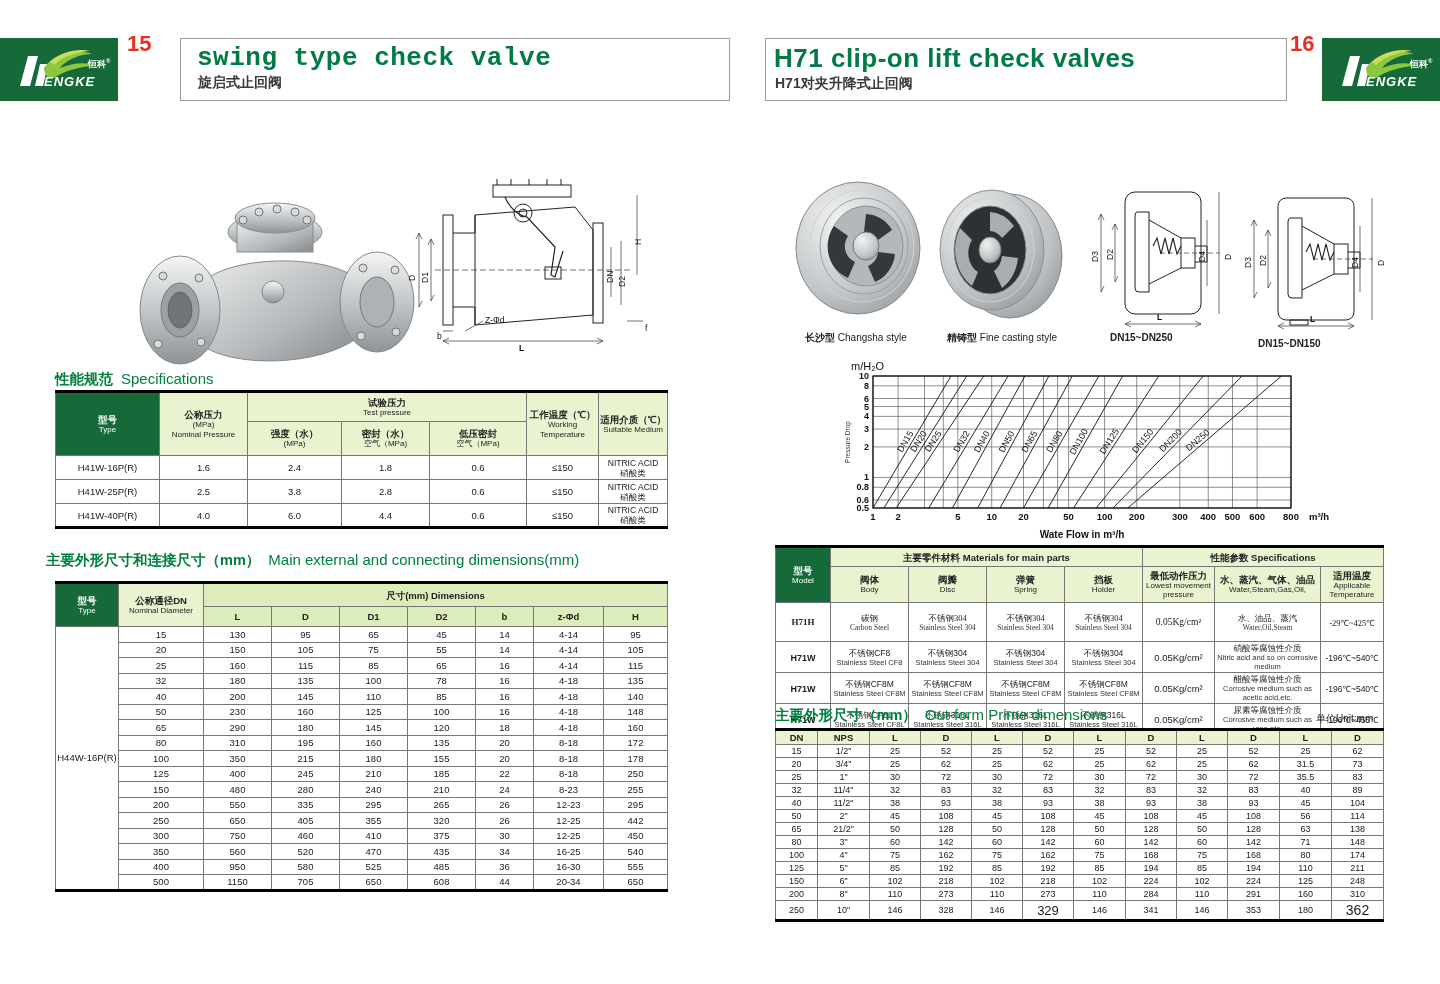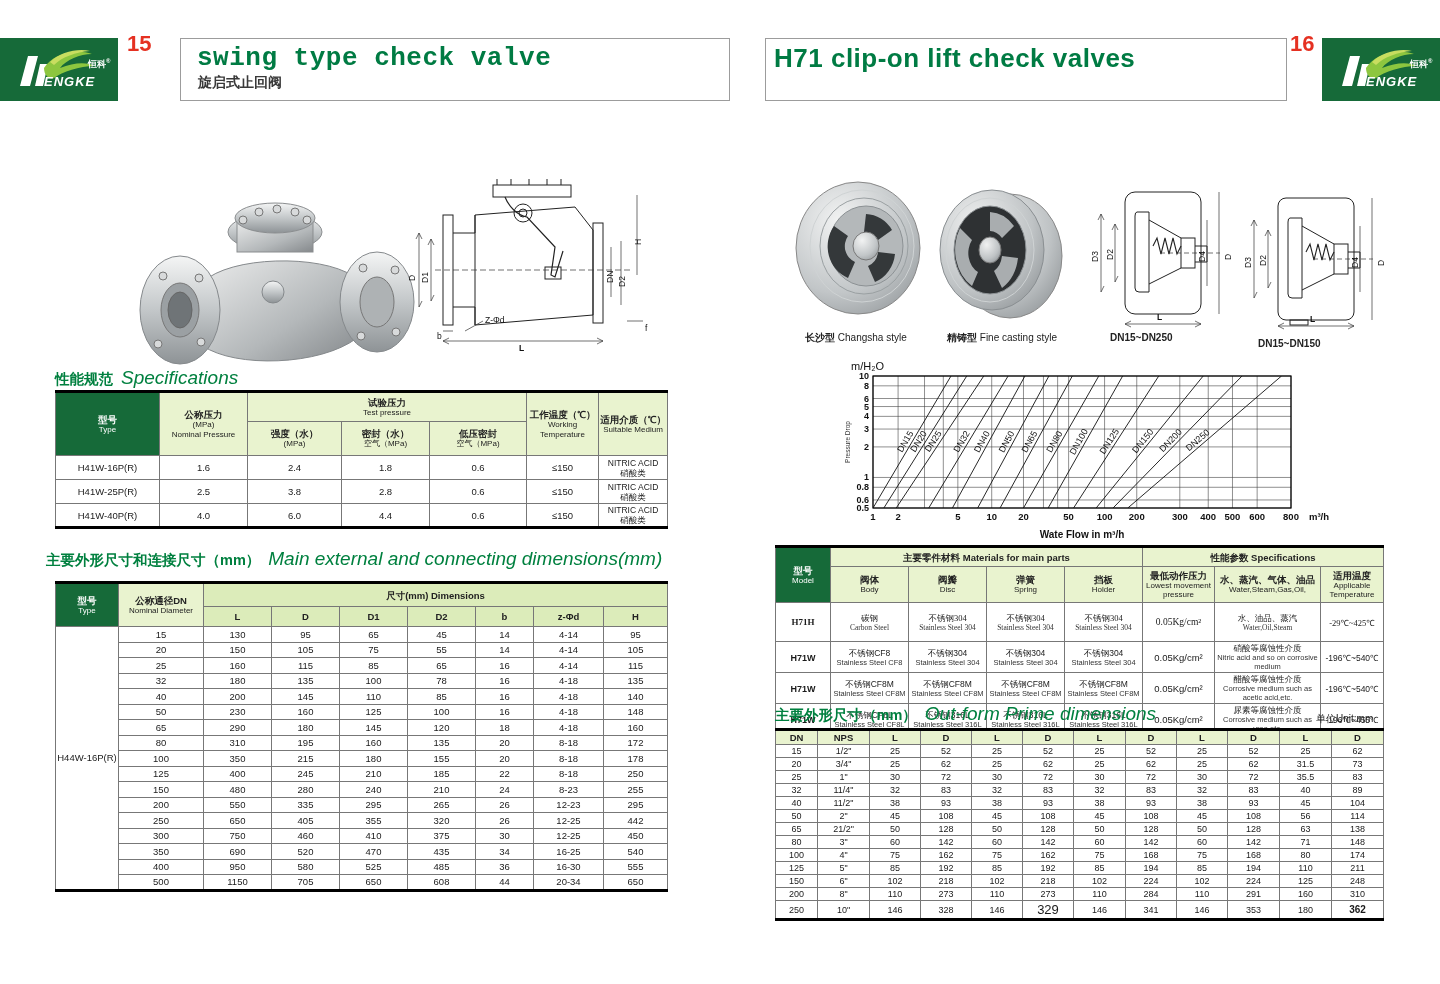--- a/index.html
+++ b/index.html
@@ -8,21 +8,21 @@
   .abs{position:absolute;}
   
   .logo-block{width:118px;height:63px;background:#166a39;}
   .pagenum{font-size:22px;font-weight:bold;color:#e53122;}
   .titlebox{height:61px;border:1px solid #9c9c9c;background:#fff;}
   .titlebox .tt{font-size:26px;font-weight:bold;color:#007b43;line-height:30px;letter-spacing:0.5px;}
   .titlebox .st{font-size:14px;font-weight:bold;color:#3a3a3a;line-height:18px;}
   
   .sec-h{font-weight:bold;color:#00803f;white-space:nowrap;}
   .sec-h .cn{font-size:14.5px;}
-  .sec-h .en{font-size:19px;margin-left:8px;font-style:italic;}
+  .sec-h .en{font-size:15px;margin-left:8px;}
   .unit-note{font-size:10px;color:#222;}
   
   table{border-collapse:collapse;table-layout:fixed;background:#fff;}
   .dtable{border-top:3px solid #000;border-bottom:3px solid #000;}
   .dtable th,.dtable td{border:1px solid #777;text-align:center;vertical-align:middle;
       padding:1px 1px;overflow:hidden;}
   .dtable th{background:#e9f3cf;font-weight:bold;font-size:9.5px;line-height:11px;}
   .dtable th.band{background:#dcecba;}
   .dtable th.dark{background:#166a39;color:#fff;}
   .dtable td{font-size:9.5px;color:#1a1a1a;}
@@ -50,20 +50,21 @@
   <span class="abs" style="left:88px;top:20px;color:#fff;font-size:9px;font-weight:bold;"><span>恒科</span><span style="font-size:6px;vertical-align:super;">®</span></span>
 </div>
 <div class="abs pagenum" style="left:127px;top:31px;">15</div>
 <div class="abs titlebox" style="left:180px;top:38px;width:548px;font-family:Liberation Mono, monospace;">
   <div class="tt" style="margin:4px 0 0 16px;">swing type check valve</div>
   <div class="st" style="margin:1px 0 0 17px;">旋启式止回阀</div>
 </div>
 
 <div class="abs titlebox" style="left:765px;top:38px;width:520px;">
   <div class="tt" style="margin:4px 0 0 8px;">H71 clip-on lift check valves</div>
+  <div class="st" style="margin:1px 0 0 9px;">H71对夹升降式止回阀</div>
 </div>
 <div class="abs pagenum" style="left:1290px;top:31px;">16</div>
 <div class="abs logo-block" style="left:1322px;top:38px;">
   <svg width="118" height="63" viewBox="0 0 118 63">
     <polygon points="28,18 38,18 30,48 20,48" fill="#fff"></polygon>
     <polygon points="40,26 48,26 43,48 35,48" fill="#fff"></polygon>
     <path d="M44 30 C52 16 76 10 92 16 C80 16 66 22 60 30 C74 24 88 24 94 28 C80 28 62 34 54 40 C50 42 44 38 44 30 Z" fill="#8dc63f"></path>
     <path d="M50 24 C60 14 78 10 90 13 C76 14 62 19 54 27 Z" fill="#c8dd60"></path>
   </svg>
   <span class="abs" style="left:44px;top:36px;color:#fff;font-weight:bold;font-style:italic;font-size:13px;letter-spacing:1px;"><span>ENGKE</span></span>
@@ -609,21 +610,21 @@
         <td>750</td>
         <td>460</td>
         <td>410</td>
         <td>375</td>
         <td>30</td>
         <td>12-25</td>
         <td>450</td>
       </tr>
       <tr style="height: 15.5px;">
         <td>350</td>
-        <td>690</td>
+        <td>560</td>
         <td>520</td>
         <td>470</td>
         <td>435</td>
         <td>34</td>
         <td>16-25</td>
         <td>540</td>
       </tr>
       <tr style="height: 15.5px;">
         <td>400</td>
         <td>950</td>
@@ -1013,16 +1014,16 @@
         <td style="font-size: 9px;">10"</td>
         <td style="font-size: 9px;">146</td>
         <td style="font-size: 9px;">328</td>
         <td style="font-size: 9px;">146</td>
         <td style="font-size: 13px;">329</td>
         <td style="font-size: 9px;">146</td>
         <td style="font-size: 9px;">341</td>
         <td style="font-size: 9px;">146</td>
         <td style="font-size: 9px;">353</td>
         <td style="font-size: 9px;">180</td>
-        <td style="font-size: 10px; font-weight: bold;">362</td>
+        <td style="font-size: 14px;">362</td>
       </tr>
     </tbody>
 </table>
 
 </body></html>

